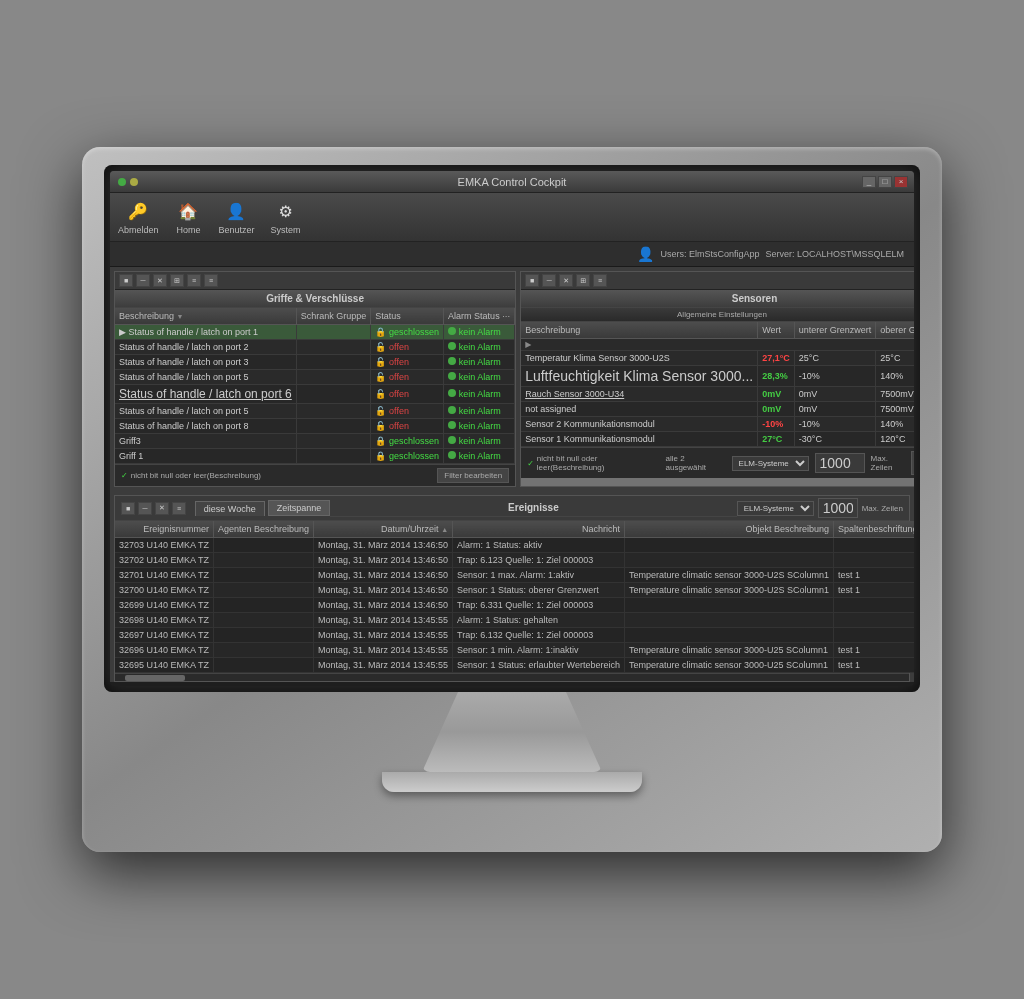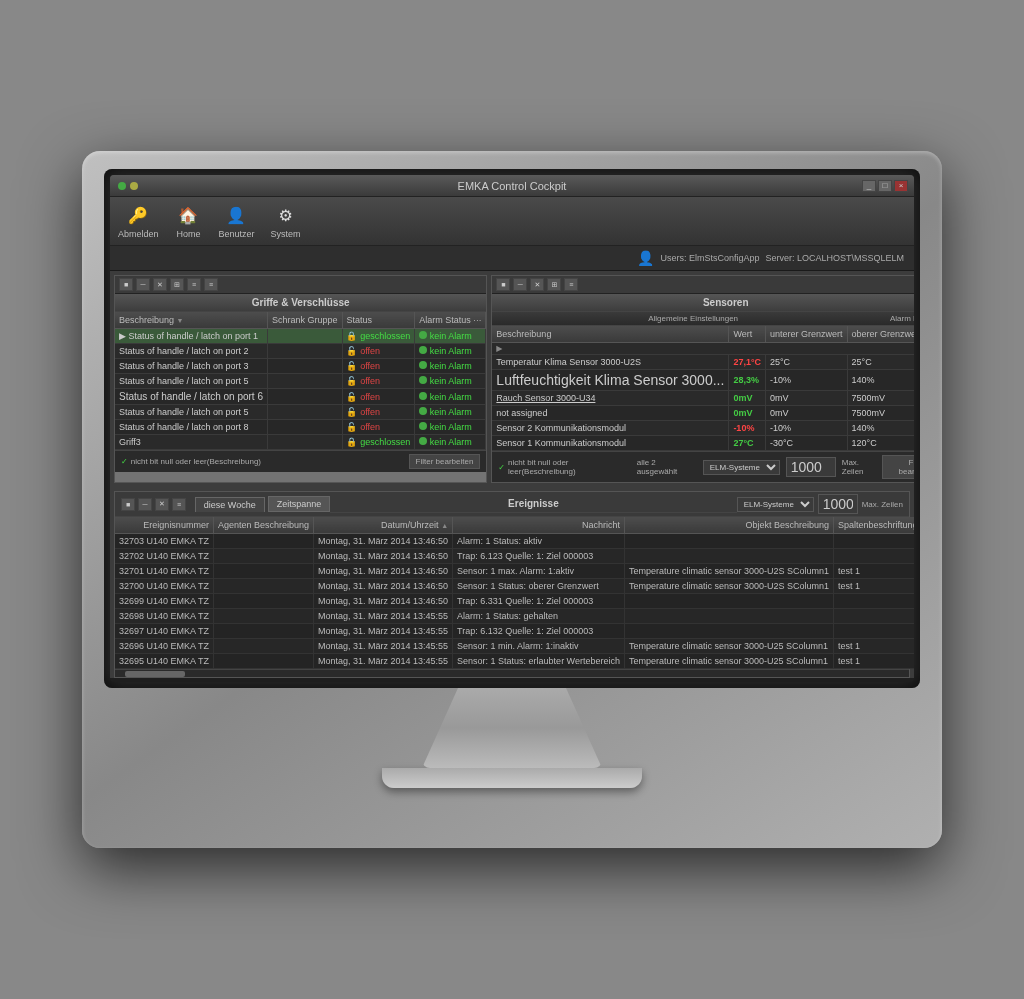--- a/index.html
+++ b/index.html
@@ -513,39 +513,45 @@
     <td><span class="lock-icon-red">🔓</span> <span class="status-red">offen</span></td>
     <td><span class="badge-green"></span> <span class="status-green">kein Alarm</span></td>
   </tr>
                     <tr>
     <td style="font-size:9px;">Status of handle / latch on port 5</td>
     <td></td>
     <td><span class="lock-icon-red">🔓</span> <span class="status-red">offen</span></td>
     <td><span class="badge-green"></span> <span class="status-green">kein Alarm</span></td>
   </tr>
                     <tr>
-    <td style="font-size:10px;">Status of handle / latch on port 6</td>
+    <td style="font-size:12px;text-decoration:underline;">Status of handle / latch on port 6</td>
     <td></td>
     <td><span class="lock-icon-red">🔓</span> <span class="status-red">offen</span></td>
     <td><span class="badge-green"></span> <span class="status-green">kein Alarm</span></td>
   </tr>
                     <tr>
     <td style="font-size:9px;">Status of handle / latch on port 5</td>
     <td></td>
     <td><span class="lock-icon-red">🔓</span> <span class="status-red">offen</span></td>
     <td><span class="badge-green"></span> <span class="status-green">kein Alarm</span></td>
   </tr>
                     <tr>
     <td style="font-size:9px;">Status of handle / latch on port 8</td>
     <td></td>
     <td><span class="lock-icon-red">🔓</span> <span class="status-red">offen</span></td>
     <td><span class="badge-green"></span> <span class="status-green">kein Alarm</span></td>
   </tr>
                     <tr>
     <td style="font-size:9px;">Griff3</td>
+    <td></td>
+    <td><span class="lock-icon-green">🔒</span> <span class="status-green">geschlossen</span></td>
+    <td><span class="badge-green"></span> <span class="status-green">kein Alarm</span></td>
+  </tr>
+                    <tr>
+    <td style="font-size:9px;">Griff 1</td>
     <td></td>
     <td><span class="lock-icon-green">🔒</span> <span class="status-green">geschlossen</span></td>
     <td><span class="badge-green"></span> <span class="status-green">kein Alarm</span></td>
   </tr>
                   </tbody>
               </table>
               <div class="filter-bar">
                 <div class="filter-checkbox">
                   <span style="color:#4d4;">✓</span>
                   <span>nicht bit null oder leer(Beschreibung)</span>

